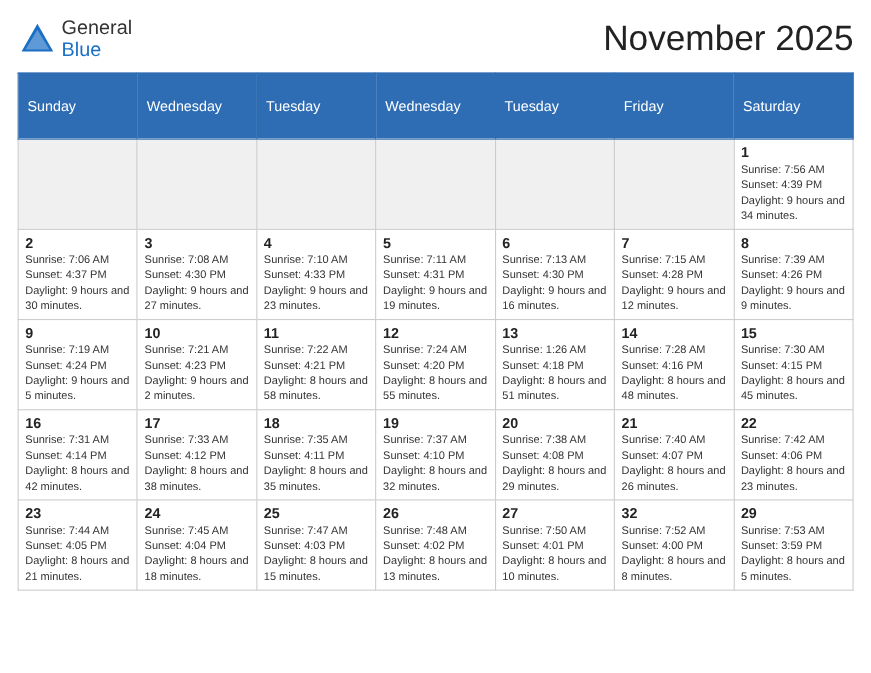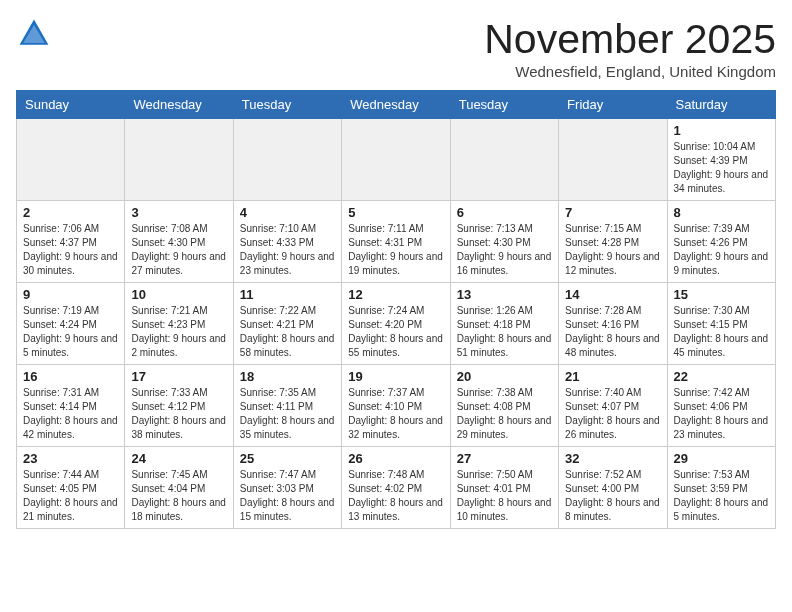--- a/index.html
+++ b/index.html
@@ -31,38 +31,38 @@
     }
     .logo-blue-text { color: #1a6fc4; }
     .logo-icon {
       width: 36px;
       height: 36px;
     }
     .title-section {
       text-align: right;
     }
     .calendar-title {
-      font-size: 41px;
+      font-size: 32px;
       font-weight: 300;
       color: #222;
     }
     .calendar-subtitle {
       font-size: 15px;
       color: #444;
     }
     .calendar {
       width: 100%;
       border-collapse: collapse;
       border: 1px solid #ccc;
     }
     .calendar th {
       background-color: #2e6db4;
       color: #fff;
       text-align: left;
-      padding: 6px 8px;
+      padding: 22px 8px;
       font-size: 13px;
       font-weight: normal;
       border: 1px solid #2e6db4;
     }
     .calendar td {
       vertical-align: top;
       border: 1px solid #ccc;
       padding: 4px 6px;
       width: calc(100% / 7);
       min-height: 72px;
@@ -89,24 +89,27 @@
   </style>
 </head>
 <body>
 
 <div class="header-section">
   <div class="logo">
     <svg class="logo-icon" viewBox="0 0 40 40">
       <polygon points="20,4 36,32 4,32" fill="#1a6fc4"></polygon>
       <polygon points="20,10 32,30 8,30" fill="#fff" opacity="0.3"></polygon>
     </svg>
+    <div class="logo-text">
+      <span>General</span>
+      <span class="logo-blue-text">Blue</span>
+    </div>
   </div>
   <div class="title-section">
     <div class="calendar-title">November 2025</div>
-    <div class="calendar-subtitle">Wednesfield, England, United Kingdom</div>
   </div>
 </div>
 
 <table class="calendar">
   <thead>
     <tr>
     <th>Sunday</th>
         <th>Wednesday</th>
         <th>Tuesday</th>
         <th>Wednesday</th>
@@ -118,21 +121,21 @@
   <tbody id="calendar-body">
   <tr class="week-row">
         <td class="empty"></td>
         <td class="empty"></td>
         <td class="empty"></td>
         <td class="empty"></td>
         <td class="empty"></td>
         <td class="empty"></td>
         <td>
           <span class="day-number">1</span>
-          <div class="day-info">Sunrise: 10:04 AM
+          <div class="day-info">Sunrise: 7:56 AM
 Sunset: 4:39 PM
 Daylight: 9 hours
 and 34 minutes.</div>
         </td>
       </tr>
       <tr class="week-row">
         <td>
           <span class="day-number">2</span>
           <div class="day-info">Sunrise: 7:06 AM
 Sunset: 4:37 PM
@@ -295,21 +298,21 @@
         <td>
           <span class="day-number">24</span>
           <div class="day-info">Sunrise: 7:45 AM
 Sunset: 4:04 PM
 Daylight: 8 hours
 and 18 minutes.</div>
         </td>
         <td>
           <span class="day-number">25</span>
           <div class="day-info">Sunrise: 7:47 AM
-Sunset: 3:03 PM
+Sunset: 4:03 PM
 Daylight: 8 hours
 and 15 minutes.</div>
         </td>
         <td>
           <span class="day-number">26</span>
           <div class="day-info">Sunrise: 7:48 AM
 Sunset: 4:02 PM
 Daylight: 8 hours
 and 13 minutes.</div>
         </td>

